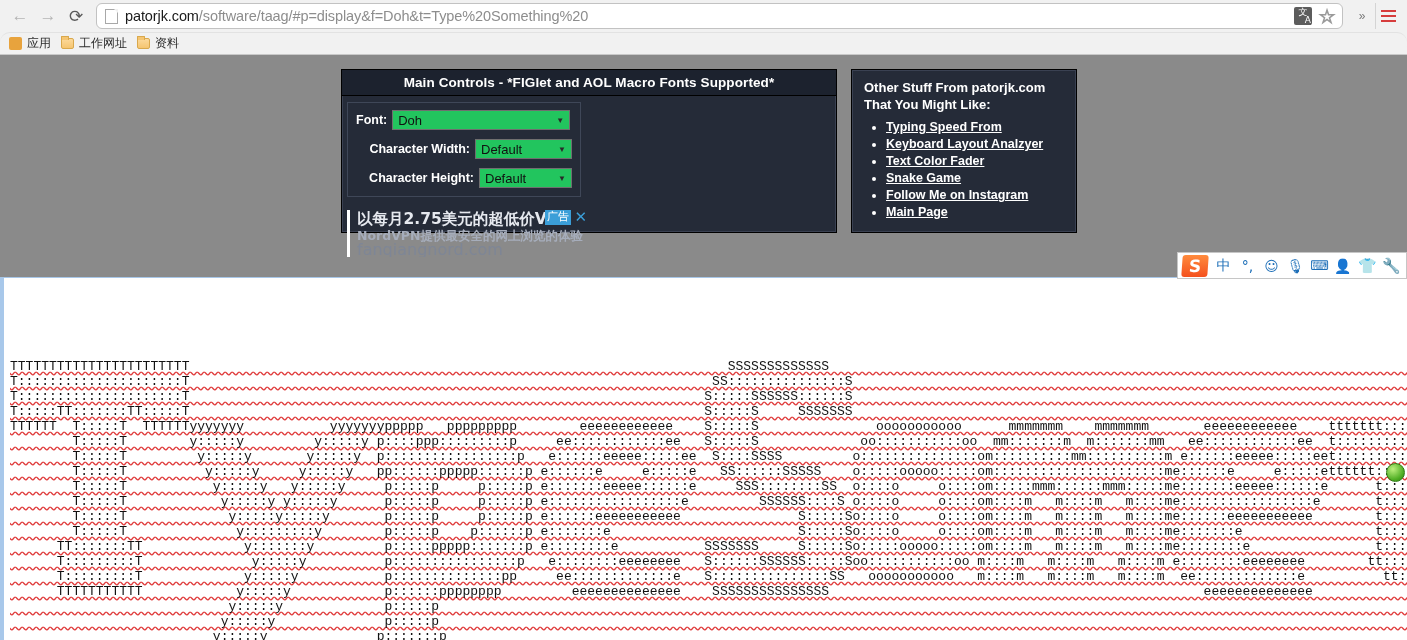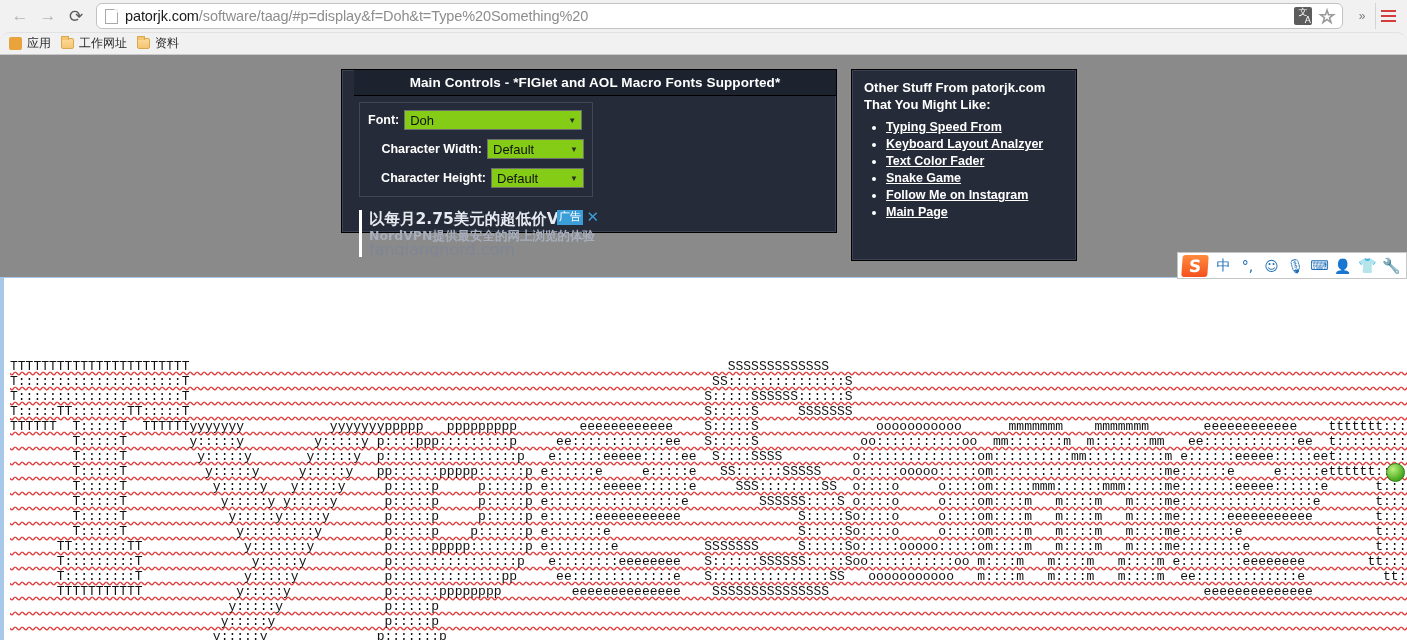--- a/index.html
+++ b/index.html
@@ -161,21 +161,20 @@
   }
 
   
   #main-controls {
     position: absolute;
     left: 341px; top: 14px;
     width: 496px; height: 164px;
     background: #252b38;
     border: 1px solid #000;
     box-shadow: 0 0 0 1px #3a4152 inset;
-    padding-left: 12px;
   }
   #mc-title {
     height: 26px;
     background: #1c222e;
     color: #ffffff;
     font-size: 13.5px;
     font-weight: bold;
     display: flex; align-items: center; justify-content: center;
     border-bottom: 1px solid #000;
     letter-spacing: 0.1px;
@@ -189,21 +188,21 @@
   .ctl-row { display: flex; align-items: center; margin-bottom: 9px; }
   .ctl-row:last-child { margin-bottom: 0; }
   .ctl-label {
     color: #ffffff;
     font-size: 12.5px;
     font-weight: bold;
     margin-right: 5px;
     white-space: nowrap;
   }
   .sel {
-    background: #84cc16;
+    background: #22c55e;
     border: 1px solid #6f6f6f;
     height: 20px;
     display: flex; align-items: center;
     padding: 0 2px 0 5px;
     font-size: 13px;
     color: #111;
     position: relative;
   }
   .sel .val { flex: 1 1 auto; white-space: nowrap; overflow: hidden; }
   .sel .arrow { font-size: 8px; color: #2a2a2a; padding: 0 3px 0 6px; }
@@ -282,21 +281,21 @@
     position: absolute; right: 0px; top: -1px;
     color: #3b9ed8;
     font-size: 15px;
     line-height: 15px;
   }
 
   
   #other-stuff {
     position: absolute;
     left: 851px; top: 14px;
-    width: 226px; height: 192px;
+    width: 226px; height: 164px;
     background: #252b38;
     border: 1px solid #000;
     box-shadow: 0 0 0 1px #3a4152 inset;
     padding: 10px 10px 8px 12px;
   }
   #os-head {
     color: #ffffff;
     font-size: 13px;
     font-weight: bold;
     line-height: 16.5px;

